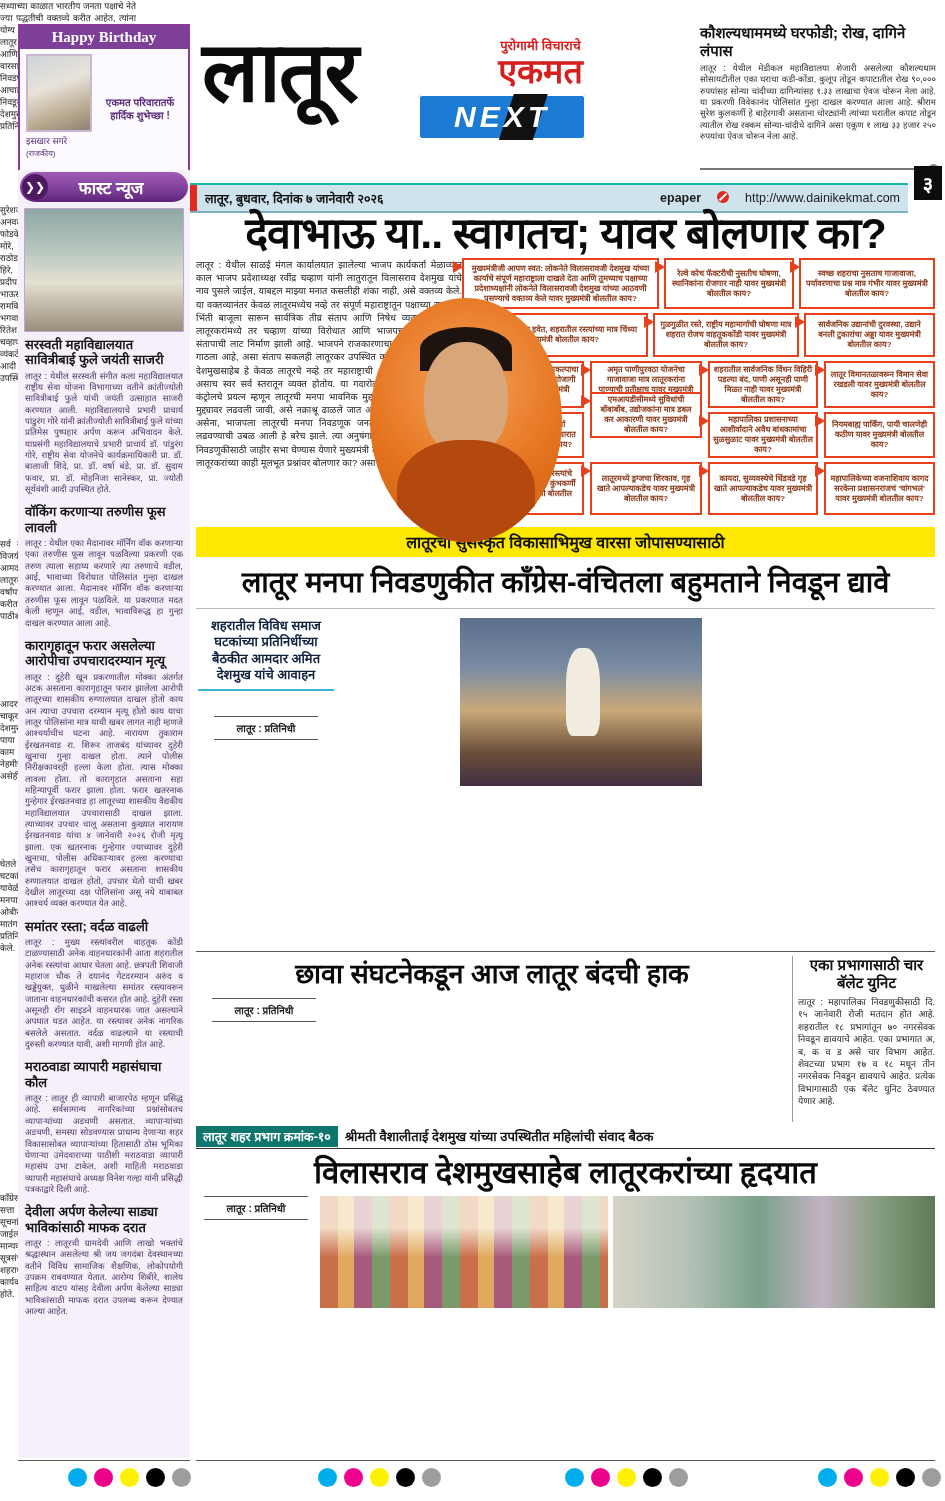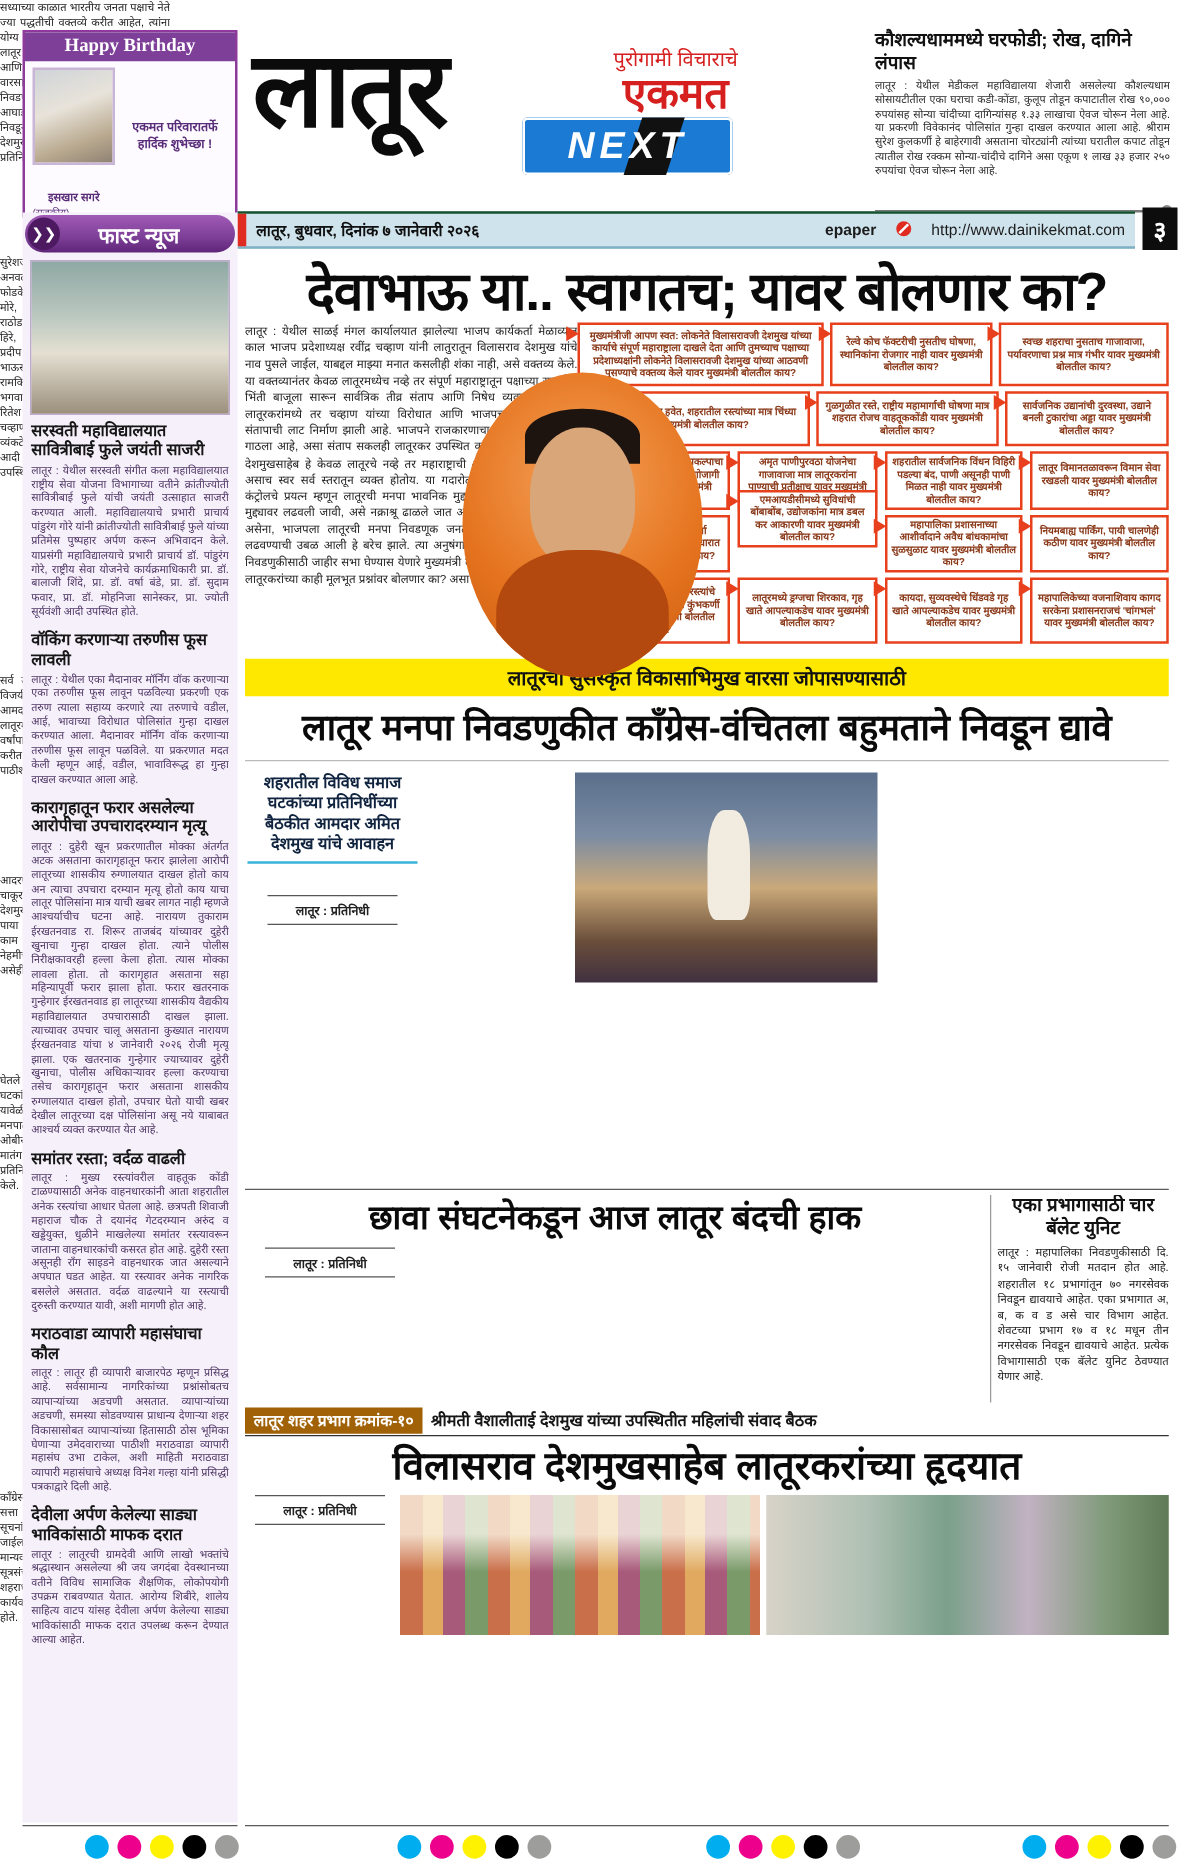--- a/index.html
+++ b/index.html
@@ -8,55 +8,55 @@
   .abs{position:absolute;}
   .jt{text-align:justify;overflow:hidden;}
 
   
   .hb{left:18px;top:24px;width:172px;height:150px;border:2px solid #8e3a9b;background:#fdfbff;box-sizing:border-box;}
   .hb-head{background:#7d3f98;color:#fff;font-weight:bold;font-size:15px;text-align:center;
            font-family:"Liberation Serif","DejaVu Serif",serif;padding:3px 0;}
   .hb-body{display:flex;padding:5px 6px 0 6px;gap:6px;}
   .hb-photo{width:62px;height:74px;border:2px solid #c9b6d6;
             background:linear-gradient(160deg,#cfd4d8 0%,#e8e3da 40%,#b9a98f 75%,#8f8273 100%);}
-  .hb-name{font-size:9px;font-weight:bold;color:#5a2d7a;text-align:center;margin-top:19px;}
+  .hb-name{font-size:9px;font-weight:normal;color:#5a2d7a;text-align:left;margin-top:2px;}
   .hb-role{font-size:8px;color:#5a2d7a;text-align:left;}
   .flowers{width:54px;height:40px;margin:0 auto;border-radius:6px;
     background:
       radial-gradient(circle at 20% 35%, #e8332a 0 6px, transparent 7px),
       radial-gradient(circle at 50% 22%, #f2a n0, transparent 0),
       radial-gradient(circle at 45% 28%, #f7b32b 0 6px, transparent 7px),
       radial-gradient(circle at 72% 35%, #e84393 0 6px, transparent 7px),
       radial-gradient(circle at 32% 60%, #ff7f50 0 6px, transparent 7px),
       radial-gradient(circle at 60% 58%, #d63031 0 6px, transparent 7px),
       radial-gradient(circle at 84% 60%, #f7b32b 0 5px, transparent 6px),
       linear-gradient(180deg,#ffffff 55%,#2e7d32 100%);}
   .hb-wish{font-size:10px;font-weight:bold;color:#5a2d7a;text-align:center;line-height:1.25;margin-top:3px;}
 
   
   .mast-title{left:202px;top:30px;font-size:84px;line-height:1;font-weight:900;color:#0b0b0b;letter-spacing:-2px;}
   .ekmat{left:478px;top:36px;width:125px;text-align:center;}
-  .ekmat-tag{font-size:16px;font-weight:normal;color:#d6201f;}
+  .ekmat-tag{font-size:13px;font-weight:bold;color:#d6201f;}
   .ekmat-brand{font-size:34px;font-weight:900;color:#d6201f;line-height:1.05;}
   .next-box{left:418px;top:94px;width:168px;height:46px;background:#1b7ad3;border-radius:4px;
             box-shadow:0 0 0 2px #fff inset;display:flex;align-items:center;justify-content:center;overflow:hidden;}
   .next-box::before{content:"";position:absolute;left:88px;top:-6px;width:34px;height:60px;
             background:#111;transform:skewX(-18deg);}
   .next-text{position:relative;z-index:1;color:#fff;font-weight:900;font-size:30px;letter-spacing:4px;font-style:italic;}
 
   
   .crime{left:700px;top:24px;width:236px;height:142px;}
   .crime-h{font-size:15px;font-weight:900;line-height:1.2;color:#111;}
   .crime-b{font-size:8.6px;line-height:1.32;color:#2b2b2b;margin-top:3px;}
   .crime-foot{position:absolute;left:0;bottom:-4px;width:100%;border-bottom:2px solid #777;}
   .crime-foot::after{content:"";position:absolute;right:-2px;top:-4px;width:9px;height:9px;border-radius:50%;background:#8a8a8a;}
 
   
-  .datebar{left:190px;top:169px;width:718px;height:30px;background:#cfe3ec;
-           border-top:2px solid #14532d;border-bottom:2px solid #7fb0c4;box-sizing:border-box;
+  .datebar{left:190px;top:183px;width:718px;height:30px;background:#cfe3ec;
+           border-top:2px solid #14b8a6;border-bottom:2px solid #7fb0c4;box-sizing:border-box;
            display:flex;align-items:center;}
   .datebar::before{content:"";width:7px;height:100%;background:#e02b20;margin-right:8px;}
   .date-text{font-size:12.5px;font-weight:bold;color:#101010;}
   .date-right{margin-left:auto;display:flex;gap:16px;padding-right:8px;font-size:12.5px;}
   .epaper-ic{width:12px;height:12px;border-radius:50%;background:#e02b20;display:inline-block;position:relative;}
   .epaper-ic::after{content:"";position:absolute;left:1px;top:5px;width:10px;height:2px;background:#fff;transform:rotate(-45deg);}
   .pageno{left:914px;top:166px;width:28px;height:34px;background:#0d0d0d;color:#fff;font-size:20px;
           font-weight:bold;display:flex;align-items:center;justify-content:center;}
 
   
@@ -105,21 +105,21 @@
   .vrule{position:absolute;width:1px;background:#9a9a9a;}
   .rule{position:absolute;height:1px;background:#5a5a5a;}
 
   
   .h3{left:196px;top:954px;width:592px;font-size:27px;font-weight:900;color:#0a0a0a;text-align:center;white-space:nowrap;}
   .bb-h{font-size:15px;font-weight:900;text-align:center;color:#111;line-height:1.2;}
   .bb-b{font-size:9px;line-height:1.38;text-align:justify;color:#222;margin-top:4px;}
 
   
   .redbar{left:196px;top:1124px;width:739px;height:24px;border-bottom:1px solid #333;display:flex;align-items:center;gap:7px;}
-  .red-chip{background:#a16207;color:#fff;font-weight:900;font-size:12.5px;padding:2px 7px;}
+  .red-chip{background:#0f766e;color:#fff;font-weight:900;font-size:12.5px;padding:2px 7px;}
   .red-text{font-size:13px;font-weight:900;color:#161616;}
   .h4{left:196px;top:1150px;width:739px;font-size:31px;font-weight:900;color:#0a0a0a;text-align:center;white-space:nowrap;}
   .crowd-photo{left:320px;top:1196px;width:288px;height:112px;
      background:repeating-linear-gradient(90deg,#c96f4a 0 18px,#e0a95f 18px 34px,#a85a7a 34px 52px,#7a9a6a 52px 70px),
                 linear-gradient(180deg,rgba(240,238,230,.85) 0 28%,rgba(0,0,0,0) 55%);background-blend-mode:overlay;}
   .meet-photo{left:613px;top:1196px;width:322px;height:112px;
      background:linear-gradient(90deg,#d8d3c8 0%,#b0c0b4 25%,#7aa08a 45%,#c2b2c2 65%,#7e9a78 85%,#5f7a56 100%);}
 
   .dots{position:absolute;top:1468px;display:flex;gap:7px;}
   .dot{width:19px;height:19px;border-radius:50%;}

